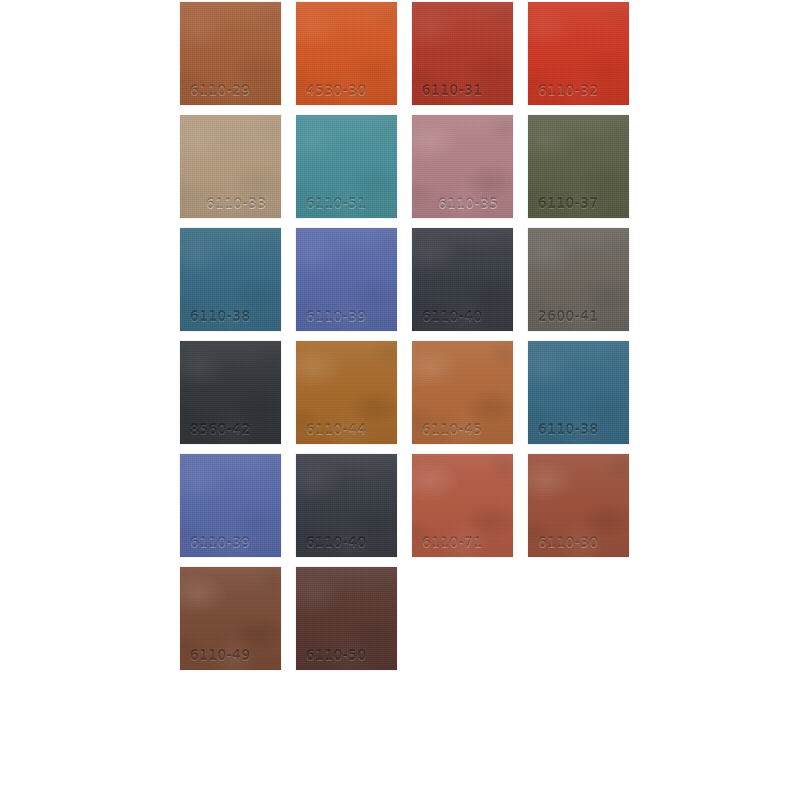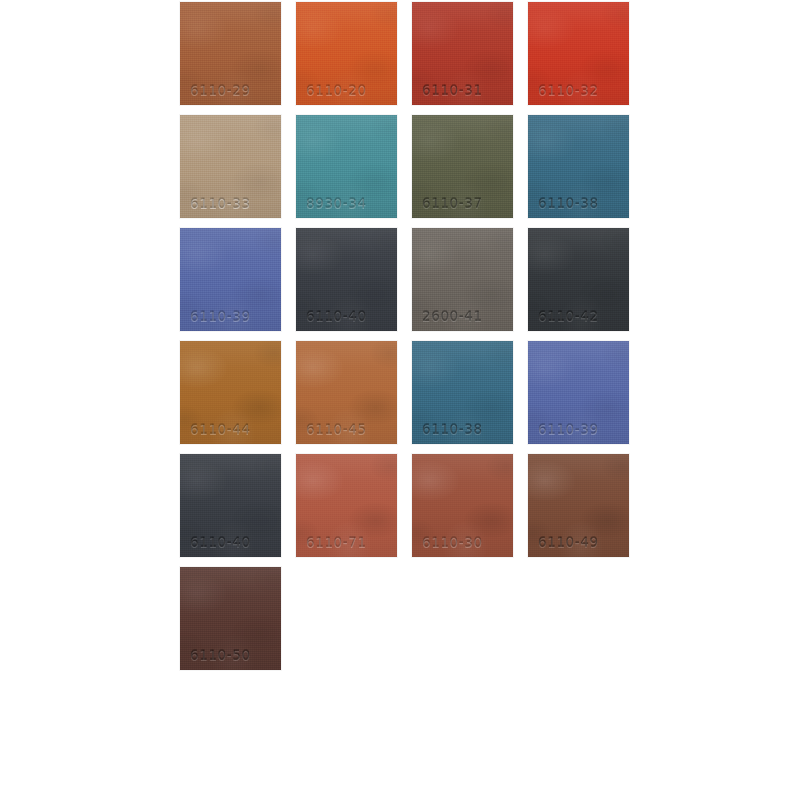--- a/index.html
+++ b/index.html
@@ -113,40 +113,41 @@
     color: rgba(0,0,0,0.30);
     text-shadow:
       0 1px 0 rgba(255,255,255,0.17),
       0 -1px 0 rgba(0,0,0,0.25);
   }
   .swatch.light .swatch-code {
     color: rgba(0,0,0,0.20);
     text-shadow:
       0 1px 0 rgba(255,255,255,0.45),
       0 -1px 0 rgba(0,0,0,0.12);
+    margin-left: 16px;
   }
 </style>
 </head>
 <body>
 
 <div id="swatch-board">
   <div class="swatch-grid">
       <div class="swatch">
         <div class="swatch-fill" style="background: rgb(164, 97, 60);"></div>
         <div class="swatch-grain"></div>
         <div class="swatch-pebble"></div>
         <div class="swatch-shade"></div>
         <div class="swatch-code">6110-29</div>
       </div>
       <div class="swatch">
         <div class="swatch-fill" style="background: rgb(209, 90, 40);"></div>
         <div class="swatch-grain"></div>
         <div class="swatch-pebble"></div>
         <div class="swatch-shade"></div>
-        <div class="swatch-code">6110-20</div>
+        <div class="swatch-code">4530-30</div>
       </div>
       <div class="swatch dark">
         <div class="swatch-fill" style="background: rgb(174, 59, 44);"></div>
         <div class="swatch-grain"></div>
         <div class="swatch-pebble"></div>
         <div class="swatch-shade"></div>
         <div class="swatch-code">6110-31</div>
       </div>
       <div class="swatch">
         <div class="swatch-fill" style="background: rgb(203, 58, 38);"></div>
@@ -160,21 +161,28 @@
         <div class="swatch-grain"></div>
         <div class="swatch-pebble"></div>
         <div class="swatch-shade"></div>
         <div class="swatch-code">6110-33</div>
       </div>
       <div class="swatch">
         <div class="swatch-fill" style="background: rgb(74, 144, 153);"></div>
         <div class="swatch-grain"></div>
         <div class="swatch-pebble"></div>
         <div class="swatch-shade"></div>
-        <div class="swatch-code">8930-34</div>
+        <div class="swatch-code">6110-51</div>
+      </div>
+      <div class="swatch light mottled">
+        <div class="swatch-fill" style="background: rgb(176, 128, 134);"></div>
+        <div class="swatch-grain"></div>
+        <div class="swatch-pebble"></div>
+        <div class="swatch-shade"></div>
+        <div class="swatch-code">6110-35</div>
       </div>
       <div class="swatch dark">
         <div class="swatch-fill" style="background: rgb(94, 97, 73);"></div>
         <div class="swatch-grain"></div>
         <div class="swatch-pebble"></div>
         <div class="swatch-shade"></div>
         <div class="swatch-code">6110-37</div>
       </div>
       <div class="swatch dark">
         <div class="swatch-fill" style="background: rgb(58, 108, 133);"></div>
@@ -202,21 +210,21 @@
         <div class="swatch-grain"></div>
         <div class="swatch-pebble"></div>
         <div class="swatch-shade"></div>
         <div class="swatch-code">2600-41</div>
       </div>
       <div class="swatch dark">
         <div class="swatch-fill" style="background: rgb(52, 56, 60);"></div>
         <div class="swatch-grain"></div>
         <div class="swatch-pebble"></div>
         <div class="swatch-shade"></div>
-        <div class="swatch-code">6110-42</div>
+        <div class="swatch-code">8560-42</div>
       </div>
       <div class="swatch mottled">
         <div class="swatch-fill" style="background: rgb(166, 106, 44);"></div>
         <div class="swatch-grain"></div>
         <div class="swatch-pebble"></div>
         <div class="swatch-shade"></div>
         <div class="swatch-code">6110-44</div>
       </div>
       <div class="swatch mottled">
         <div class="swatch-fill" style="background: rgb(176, 106, 60);"></div>

